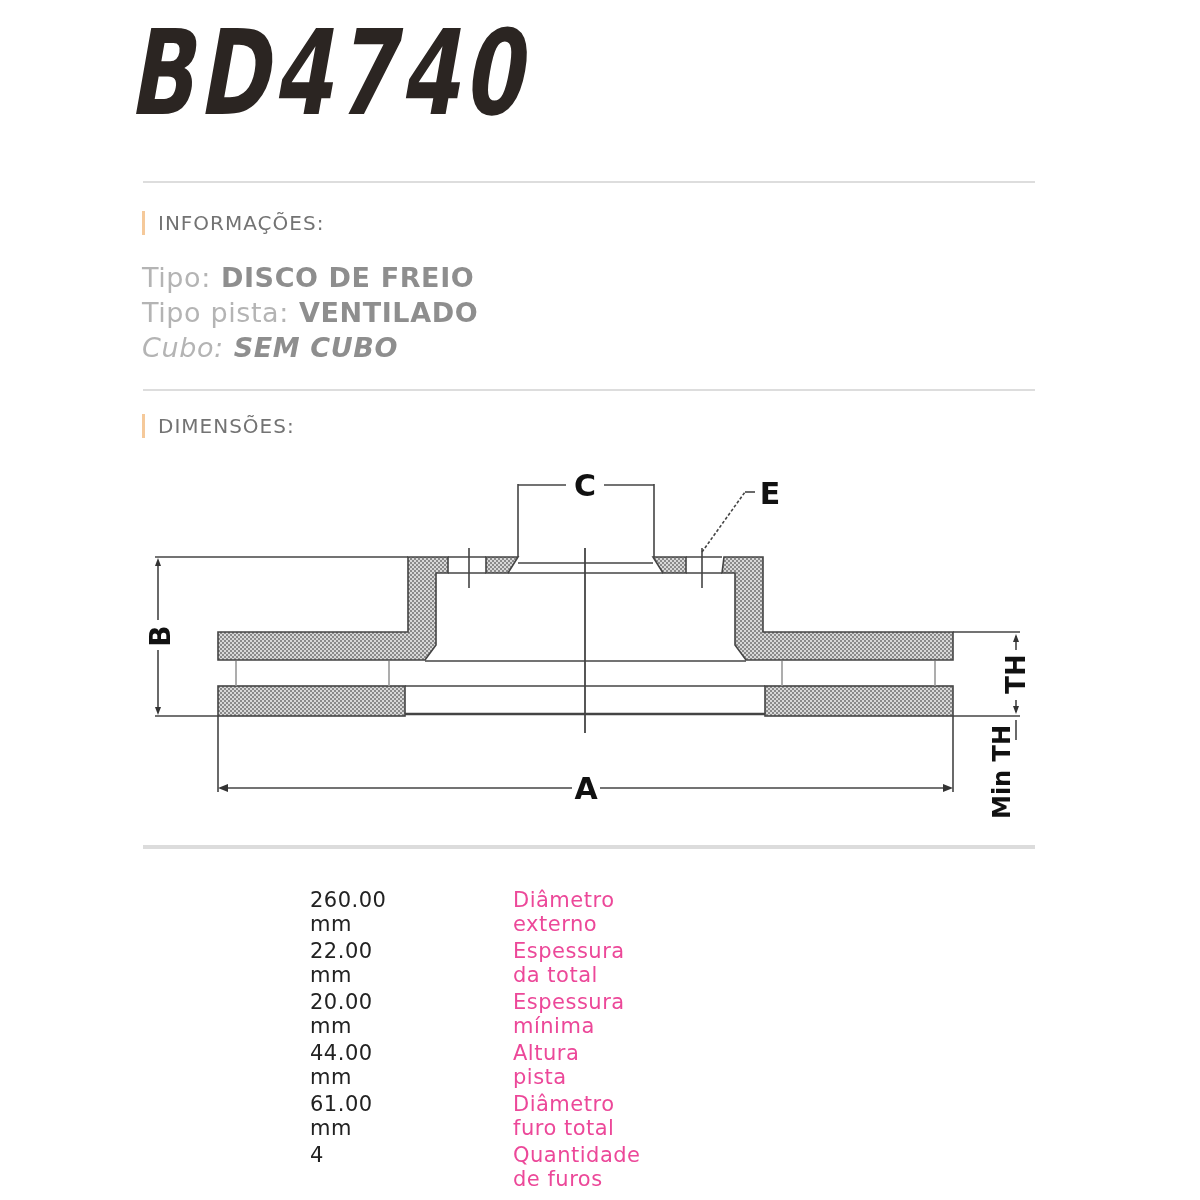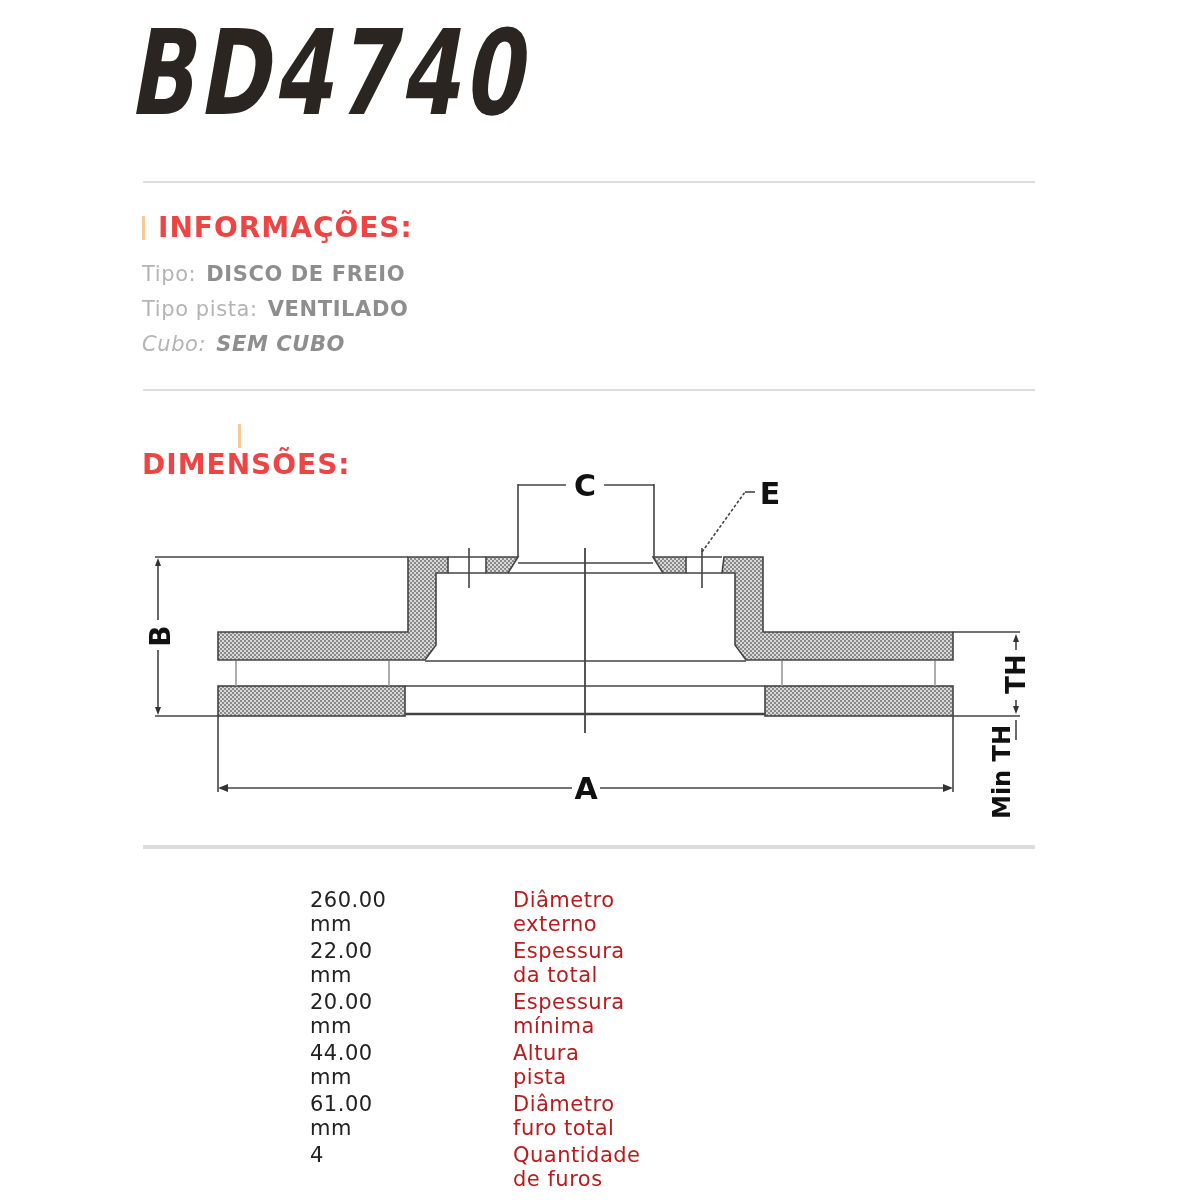--- a/index.html
+++ b/index.html
@@ -2,28 +2,28 @@
 <html><head>
 <meta charset="utf-8">
 <style>
   html, body { margin: 0; padding: 0; background: #ffffff; }
   body { width: 1200px; height: 1200px; position: relative; overflow: hidden; font-family: "DejaVu Sans", sans-serif; }
   .title { position: absolute; left: 146px; top: 14px; font-family: "DejaVu Sans", sans-serif; font-weight: bold; font-size: 118px; line-height: 118px; color: #2b2522; letter-spacing: 6px; transform: skewX(-10deg) scaleX(0.72); transform-origin: left top; }
   .rule { position: absolute; left: 143px; width: 892px; height: 2px; background: #dddddd; }
   .rule.thick { height: 4px; background: #dcdcdc; }
   .section-head { position: absolute; left: 142px; display: flex; align-items: center; }
   .accent { width: 3px; height: 24px; background: #f5c99a; margin-right: 13px; }
-  .section-head .label { font-size: 28px; color: #ef4444; letter-spacing: 1px; font-weight: bold; }
-  .info-row { position: absolute; left: 142px; font-size: 21px; letter-spacing: 0.6px; }
+  .section-head .label { font-size: 20px; color: #737373; letter-spacing: 1px; font-weight: normal; }
+  .info-row { position: absolute; left: 142px; font-size: 27px; letter-spacing: 0.6px; }
   .info-row .k { color: #b4b4b4; }
   .info-row .v { color: #8e8e8e; font-weight: bold; margin-left: 10px; }
   .diagram { position: absolute; left: 140px; top: 460px; }
   .spec-row { position: absolute; left: 0; height: 40px; font-size: 21px; }
   .spec-row .val { position: absolute; left: 290px; color: #222; letter-spacing: 0.5px; margin-left: 20px; }
-  .spec-row .desc { position: absolute; left: 513px; color: #b91c1c; letter-spacing: 0.5px; }
+  .spec-row .desc { position: absolute; left: 513px; color: #ec4899; letter-spacing: 0.5px; }
 </style>
 </head>
 <body>
 
 <div class="title">BD4740</div>
 
 <div class="rule" style="top:181px;"></div>
 
 <div class="section-head" style="top:211px;">
   <span class="accent"></span>
@@ -35,21 +35,21 @@
 </div>
 <div class="info-row" style="top:297px;">
   <span class="k">Tipo pista:</span><span class="v">VENTILADO</span>
 </div>
 <div class="info-row" style="top:332px;font-style:italic;">
   <span class="k">Cubo:</span><span class="v">SEM CUBO</span>
 </div>
 
 <div class="rule" style="top:389px;"></div>
 
-<div class="section-head" style="top:424px;flex-direction:column;">
+<div class="section-head" style="top:414px;">
   <span class="accent"></span>
   <span class="label">DIMENSÕES:</span>
 </div>
 
 <svg class="diagram" width="900" height="370" viewBox="140 460 900 370">
   <defs>
     <pattern id="hatch" width="4" height="4" patternUnits="userSpaceOnUse">
       <rect width="4" height="4" fill="#d8d8d8"></rect>
       <rect width="2" height="2" fill="#8a8a8a"></rect>
       <rect x="2" y="2" width="2" height="2" fill="#8a8a8a"></rect>

